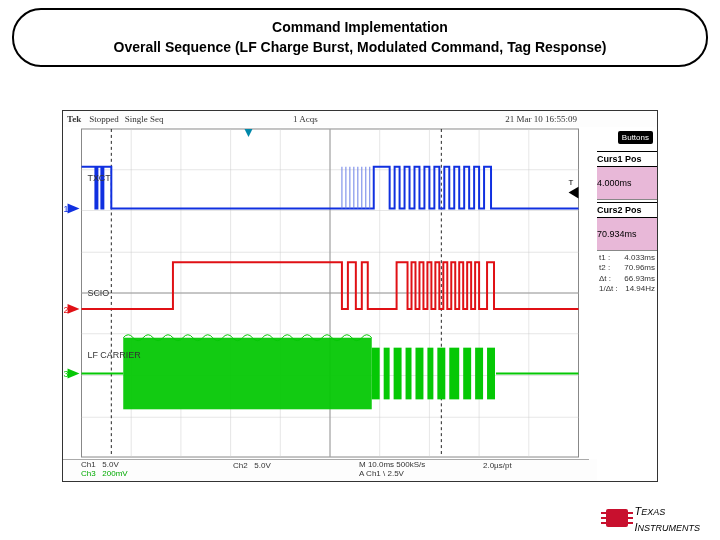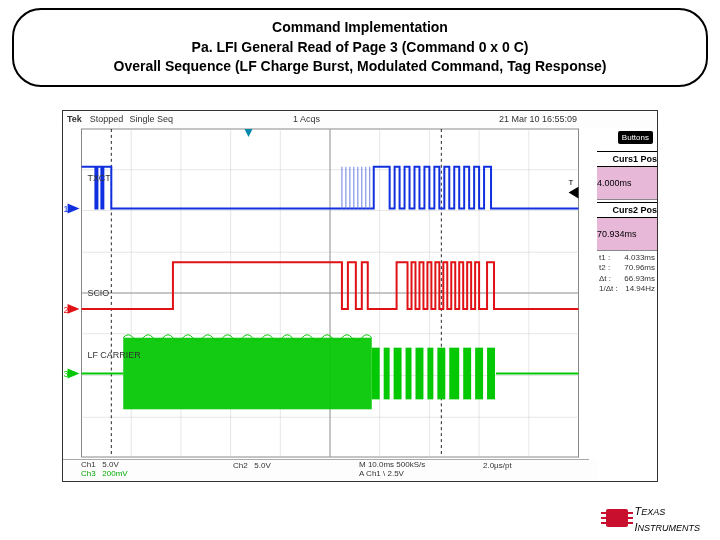--- a/index.html
+++ b/index.html
@@ -33,20 +33,21 @@
   
   .top-bar {
     position: absolute;
     top: 0; left: 0; right: 0;
     height: 16px;
     font-size: 9px;
     color: #333;
     display: flex;
     align-items: center;
     padding: 0 4px;
+    font-family: Liberation Serif, serif;
   }
   .top-bar .tek { font-weight: bold; margin-right: 8px; }
   .top-bar .status { margin-right: 6px; }
   .top-bar .acqs { position: absolute; left: 230px; }
   .top-bar .date { position: absolute; right: 80px; }
   
   .sidebar {
     position: absolute;
     top: 16px;
     right: 0;
@@ -58,21 +59,21 @@
     position: absolute;
     top: 4px; right: 4px;
     background: #000; color: #fff;
     font-size: 8px;
     padding: 2px 4px;
     border-radius: 2px;
   }
   .curs-label {
     font-size: 9px;
     font-weight: bold;
-    text-align: right;
+    text-align: left;
     border-top: 1px solid #000;
     border-bottom: 1px solid #000;
     padding: 2px 0;
     margin-top: 24px;
     background: #fff;
   }
   .curs-val {
     font-size: 9px;
     text-align: left;
     background: #e8b8d8;
@@ -139,21 +140,20 @@
   }
   .footer .ti-chip::before { left: -5px; top: 3px; box-shadow: 0 5px 0 #c8102e, 0 10px 0 #c8102e; }
   .footer .ti-chip::after { right: -5px; top: 3px; box-shadow: 0 5px 0 #c8102e, 0 10px 0 #c8102e; }
   .footer .brand { font-family: Arial; font-style: italic; }
 </style>
 </head>
 <body>
 
 <div class="title-box">
   <div>Command Implementation</div>
-  <div>Pa. LFI General Read of Page 3 (Command 0 x 0 C)</div>
   <div>Overall Sequence (LF Charge Burst, Modulated Command, Tag Response)</div>
 </div>
 
 <div class="slide-frame">
 
   <div class="top-bar">
     <span class="tek">Tek</span>
     <span class="status">Stopped</span>
     <span class="status">Single Seq</span>
     <span class="acqs">1 Acqs</span>

